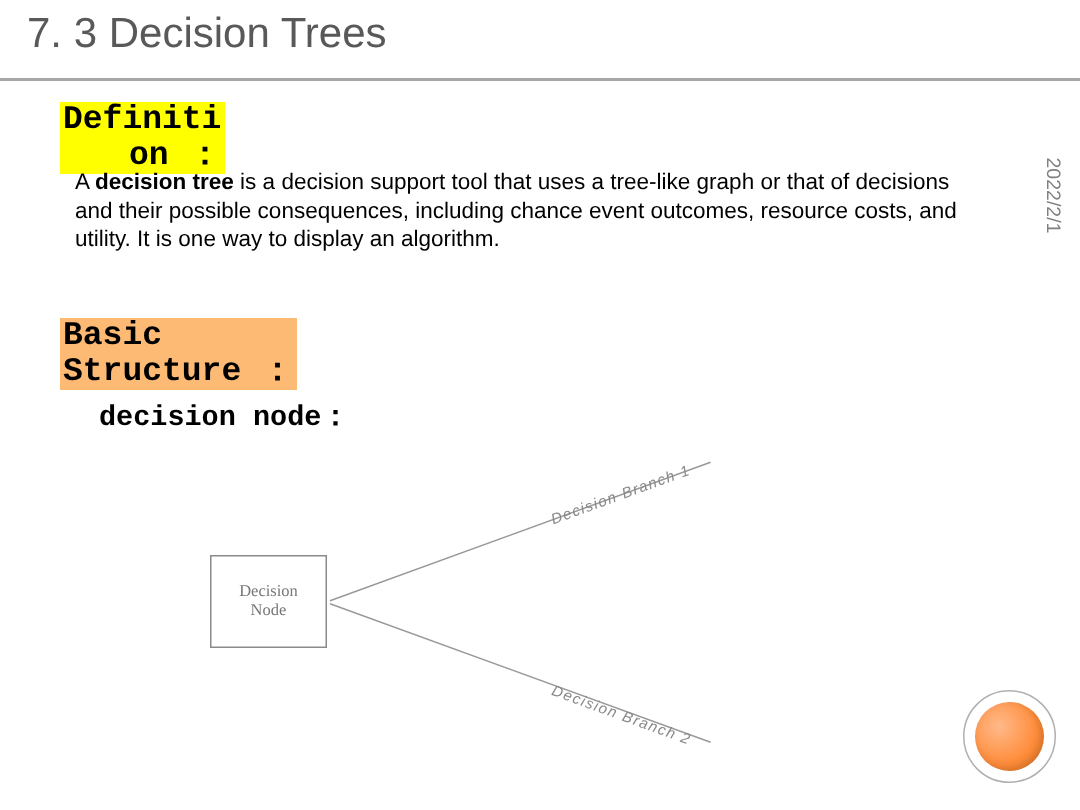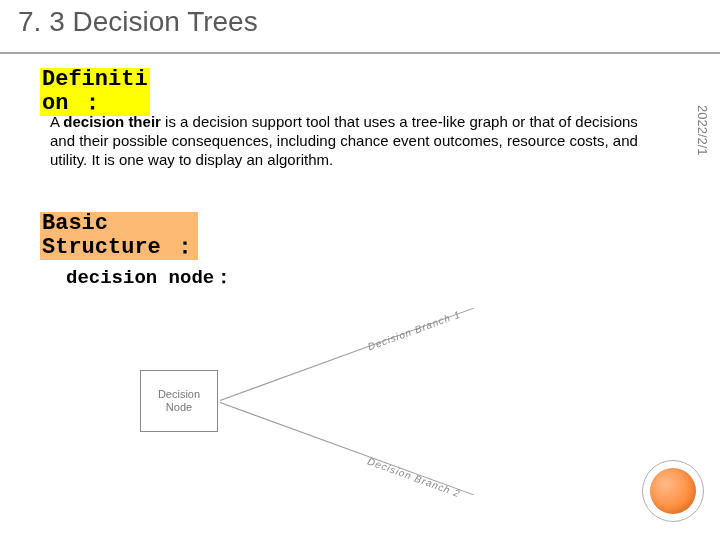--- a/index.html
+++ b/index.html
@@ -24,21 +24,21 @@
   }
   .definition-label {
     position: absolute;
     left: 40px; top: 68px;
     background: #ffff00;
     font-family: "Courier New", monospace;
     font-weight: bold;
     font-size: 22px;
     line-height: 24px;
     padding: 0 2px;
-    text-align: left;
+    text-align: right;
   }
   .definition-body {
     position: absolute;
     left: 50px; top: 112px;
     width: 595px;
     font-size: 15px;
     color: #000;
     line-height: 19px;
   }
   .definition-body .start { font-weight: normal; }
@@ -71,20 +71,21 @@
     left: 0; top: 70px;
     width: 78px; height: 62px;
     border: 1px solid #8a8a8a;
     display: flex;
     align-items: center;
     justify-content: center;
     font-size: 11px;
     color: #777;
     text-align: center;
     line-height: 13px;
+    font-family: Liberation Serif, serif;
   }
   .branch-line {
     position: absolute;
     background: #999;
     height: 1px;
     transform-origin: left center;
   }
   .branch1 { left: 80px; top: 100px; width: 270px; transform: rotate(-20deg); }
   .branch2 { left: 80px; top: 102px; width: 270px; transform: rotate(20deg); }
   .branch-label {
@@ -124,21 +125,21 @@
 <body>
 
 <div class="slide">
 
   <div class="title">7. 3 Decision Trees</div>
   <div class="rule"></div>
 
   <div class="definition-label">Definiti<br>on ：</div>
 
   <div class="definition-body">
-    <span class="start">A </span><span class="term">decision their</span><span> is a decision support tool that uses a tree-like graph or that of decisions and their possible consequences, including chance event outcomes, resource costs, and utility. It is one way to display an algorithm.</span>
+    <span class="start">A </span><span class="term">decision tree</span><span> is a decision support tool that uses a tree-like graph or that of decisions and their possible consequences, including chance event outcomes, resource costs, and utility. It is one way to display an algorithm.</span>
   </div>
 
   <div class="structure-label">Basic<br>Structure ：</div>
 
   <div class="dnode-label">decision node：</div>
 
   <div class="diagram">
     <div class="dnode-box">Decision<br>Node</div>
     <div class="branch-line branch1"></div>
     <div class="branch-line branch2"></div>

